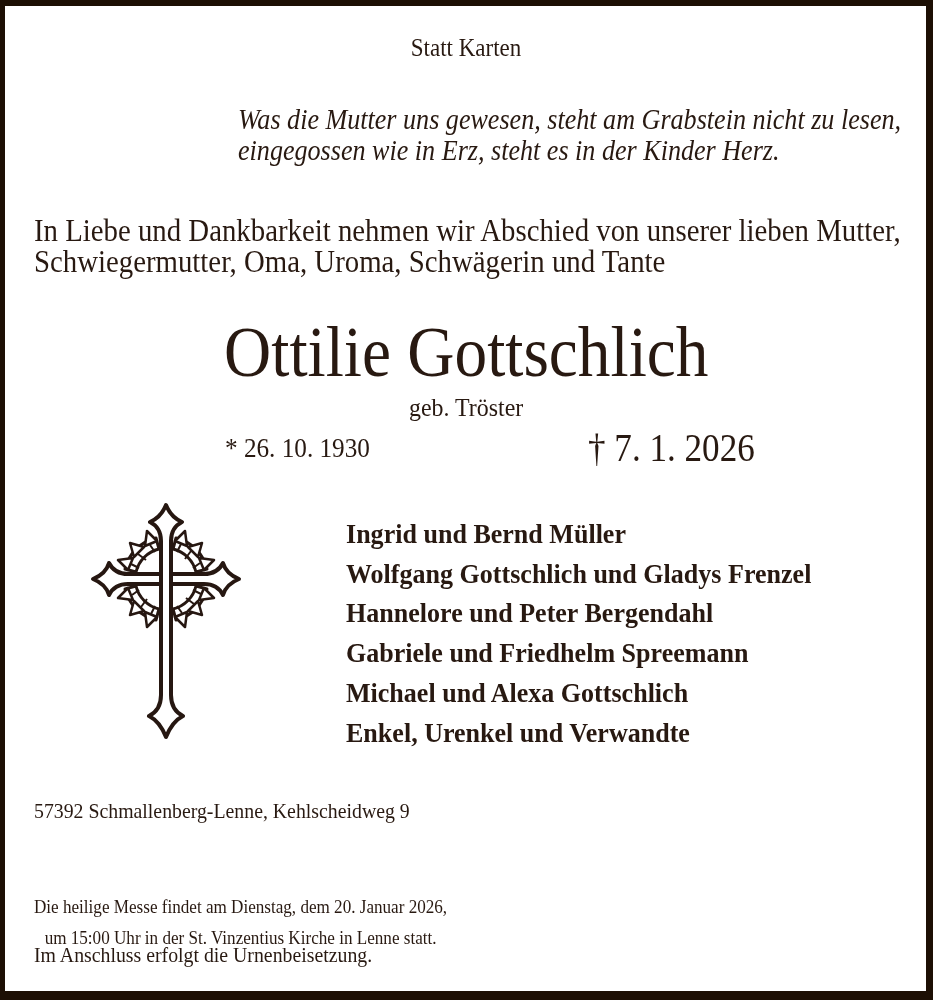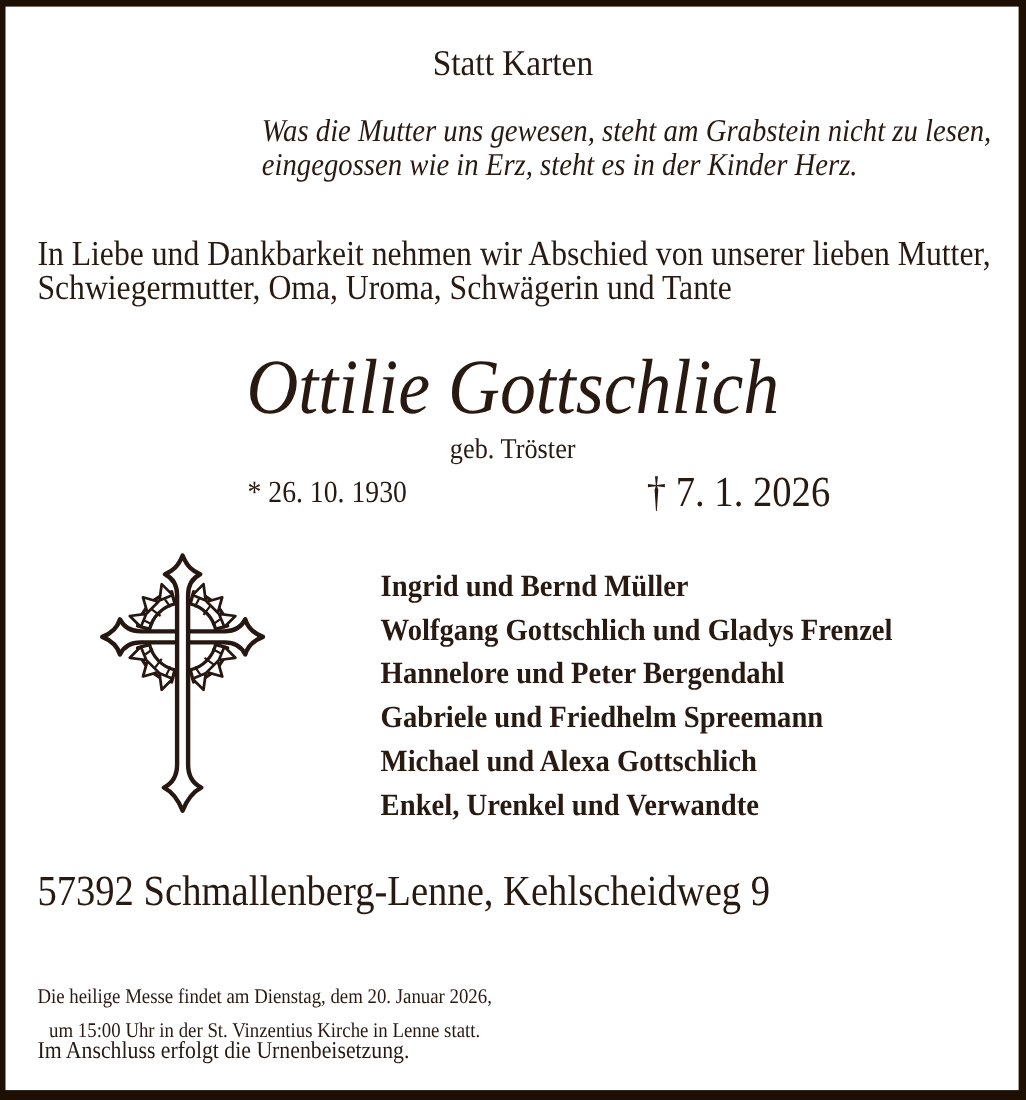--- a/index.html
+++ b/index.html
@@ -14,30 +14,30 @@
   .sheet{
     position:absolute;left:5px;top:6px;width:921px;height:985px;
     background:#ffffff;
   }
   .abs{position:absolute;white-space:nowrap;}
   .centered{left:0;right:0;text-align:center;}
   
   .cond{transform:scaleX(0.90);transform-origin:0 50%;}
   .condc{transform:scaleX(0.92);transform-origin:50% 50%;}
 
-  .header-line{top:43px;font-size:33px;line-height:30px;}
+  .header-line{top:33px;font-size:25px;line-height:30px;}
   .verse{left:238px;top:104px;font-size:29px;line-height:31px;font-style:italic;}
   .intro{left:34px;top:215px;font-size:32px;line-height:31px;}
-  .deceased{top:316px;font-size:71px;line-height:72px;font-style:italic;}
+  .deceased{top:316px;font-size:71px;line-height:72px;}
   .maiden{top:394px;font-size:26px;line-height:27px;}
   .birth{left:225px;top:433px;font-size:28px;line-height:30px;}
   .death{left:588px;top:433px;font-size:39px;line-height:30px;}
   .cross-wrap{left:90px;top:499px;width:152px;height:244px;}
   .mourners{left:346px;top:514px;font-size:28px;line-height:39.7px;font-weight:bold;transform:scaleX(0.93);transform-origin:0 0;}
-  .address{left:34px;top:795px;font-size:39px;line-height:31px;}
+  .address{left:34px;top:795px;font-size:22px;line-height:31px;}
   .service{left:34px;top:891px;font-size:19px;line-height:31px;text-align:center;}
   .closing{left:34px;top:939px;font-size:22px;line-height:31px;}
 </style>
 </head>
 <body>
 
 <div class="sheet"></div>
 
 <div class="abs centered header-line">
   <span class="condc" style="display:inline-block">Statt Karten</span>

